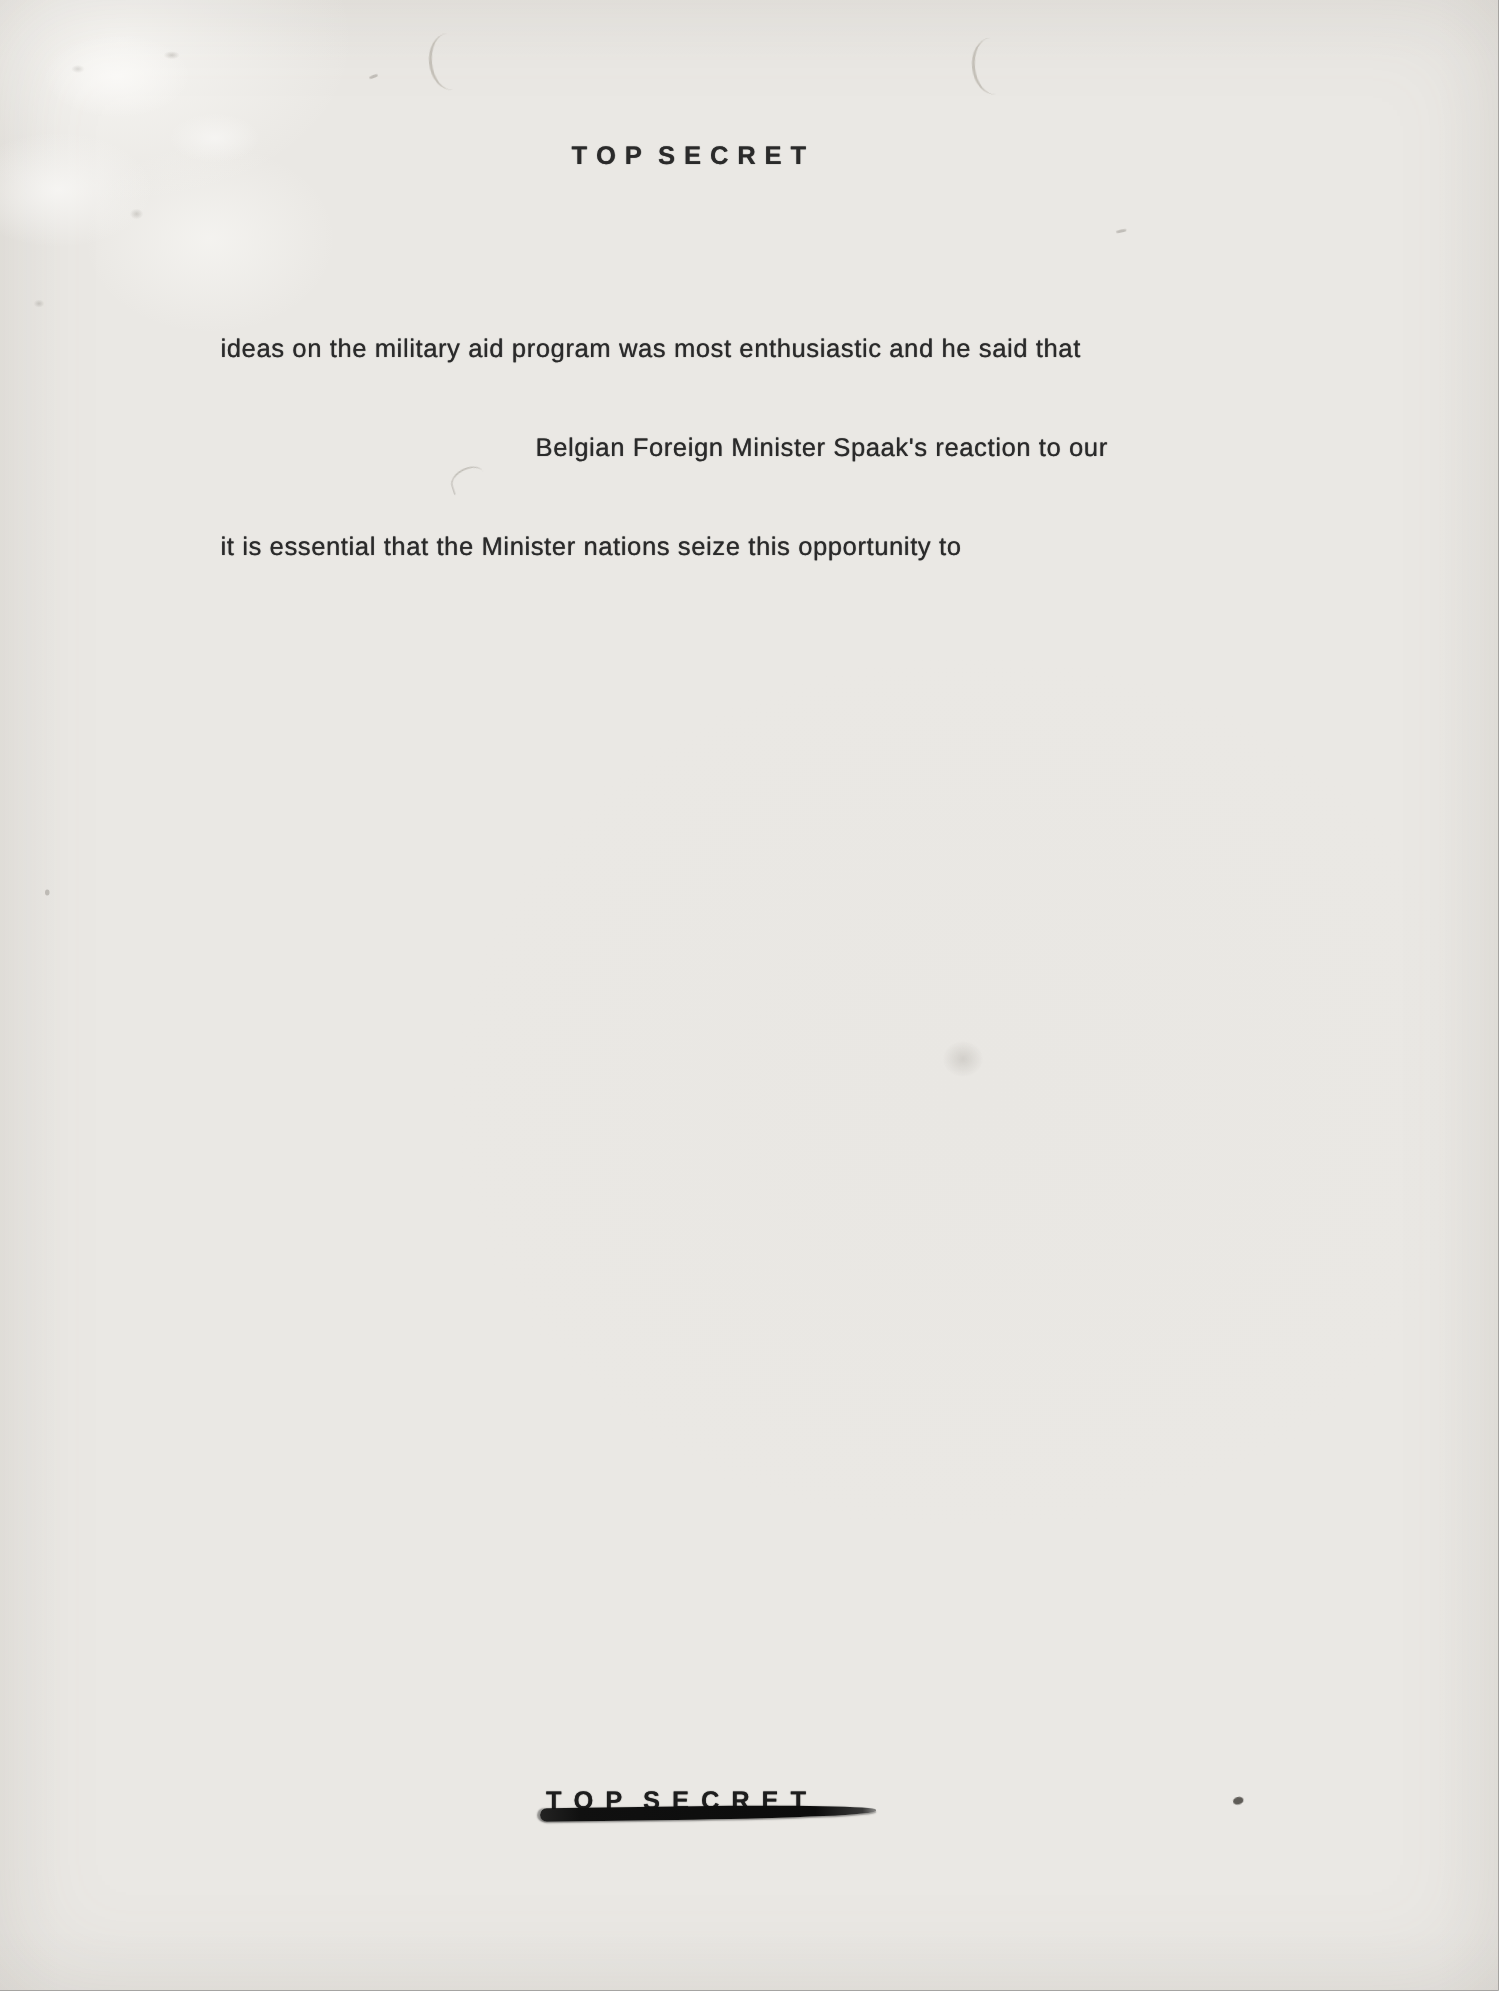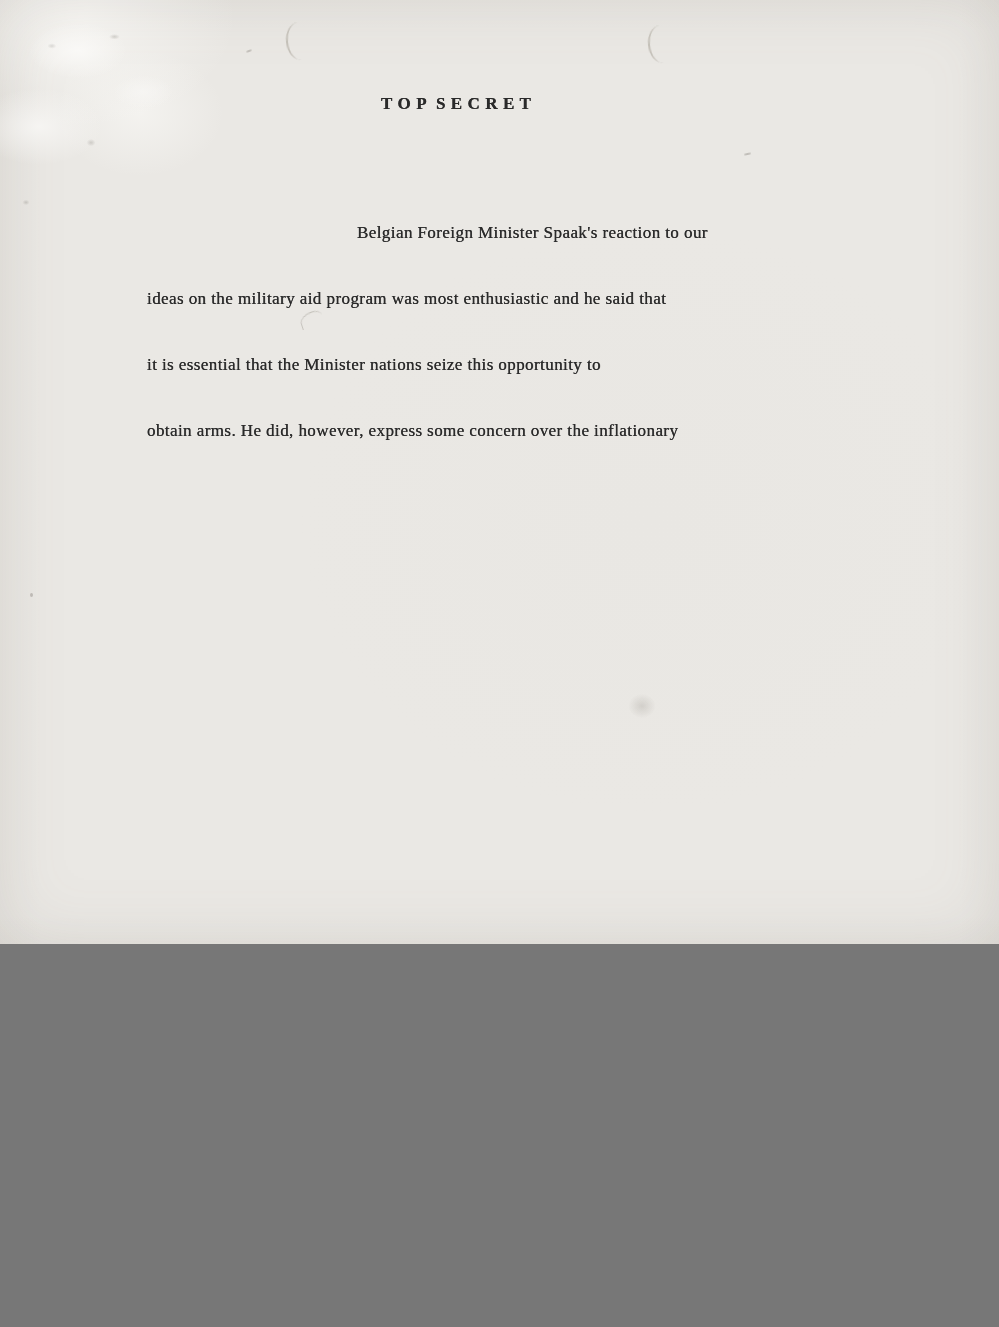--- a/index.html
+++ b/index.html
@@ -3,31 +3,31 @@
 <meta charset="utf-8">
 <style>
   html, body {
     margin: 0;
     padding: 0;
     background: #777;
   }
   .page {
     position: relative;
     width: 999px;
-    height: 944px;
+    height: 1327px;
     background-color: #eae8e4;
     background-image:
       radial-gradient(ellipse 260px 180px at 8% 2%, rgba(248,247,244,0.9) 0%, rgba(248,247,244,0) 60%),
       radial-gradient(ellipse 120px 90px at 14% 12%, rgba(246,245,242,0.8) 0%, rgba(246,245,242,0) 70%),
       radial-gradient(ellipse 500px 420px at 65% 55%, rgba(232,230,226,0.5) 0%, rgba(232,230,226,0) 70%),
       linear-gradient(90deg, rgba(180,175,165,0.07) 0%, rgba(180,175,165,0) 4%, rgba(180,175,165,0) 96%, rgba(180,175,165,0.08) 100%),
       linear-gradient(180deg, rgba(180,175,165,0.05) 0%, rgba(180,175,165,0) 3%, rgba(180,175,165,0) 97%, rgba(180,175,165,0.07) 100%);
     box-shadow: inset 0 0 70px rgba(125,118,105,0.13);
     overflow: hidden;
-    font-family: Liberation Serif, serif;
+    font-family: Liberation Sans, sans-serif;
   }
   .typewriter {
     color: #2a2a2a;
     text-shadow: 0 0 0.6px rgba(42,42,42,0.75), 0.3px 0.3px 0.4px rgba(42,42,42,0.35);
   }
   .classification-header {
     position: absolute;
     left: 381px;
     top: 94px;
     font-size: 17px;
@@ -146,24 +146,23 @@
   <div class="curl-mark curl-right"></div>
   <div class="hook-mark"></div>
   <div class="smudge-mark"></div>
   <div class="speck speck-1"></div>
   <div class="speck speck-2"></div>
   <div class="speck speck-3"></div>
 
   <div class="classification-header typewriter">T O P  S E C R E T</div>
 
   <div class="body-text typewriter">
+    <div class="line">ideas on the military aid program was most enthusiastic and he said that</div>
     <div class="line indent">Belgian Foreign Minister Spaak's reaction to our</div>
-    <div class="line">ideas on the military aid program was most enthusiastic and he said that</div>
     <div class="line">it is essential that the Minister nations seize this opportunity to</div>
-    <div class="line">obtain arms. He did, however, express some concern over the inflationary</div>
   </div>
 
   <div class="classification-footer">
     <span class="struck-text">T O P  S E C R E T</span>
     <div class="strike-bar"></div>
   </div>
 
   <div class="ink-dot"></div>
 
 </div>

